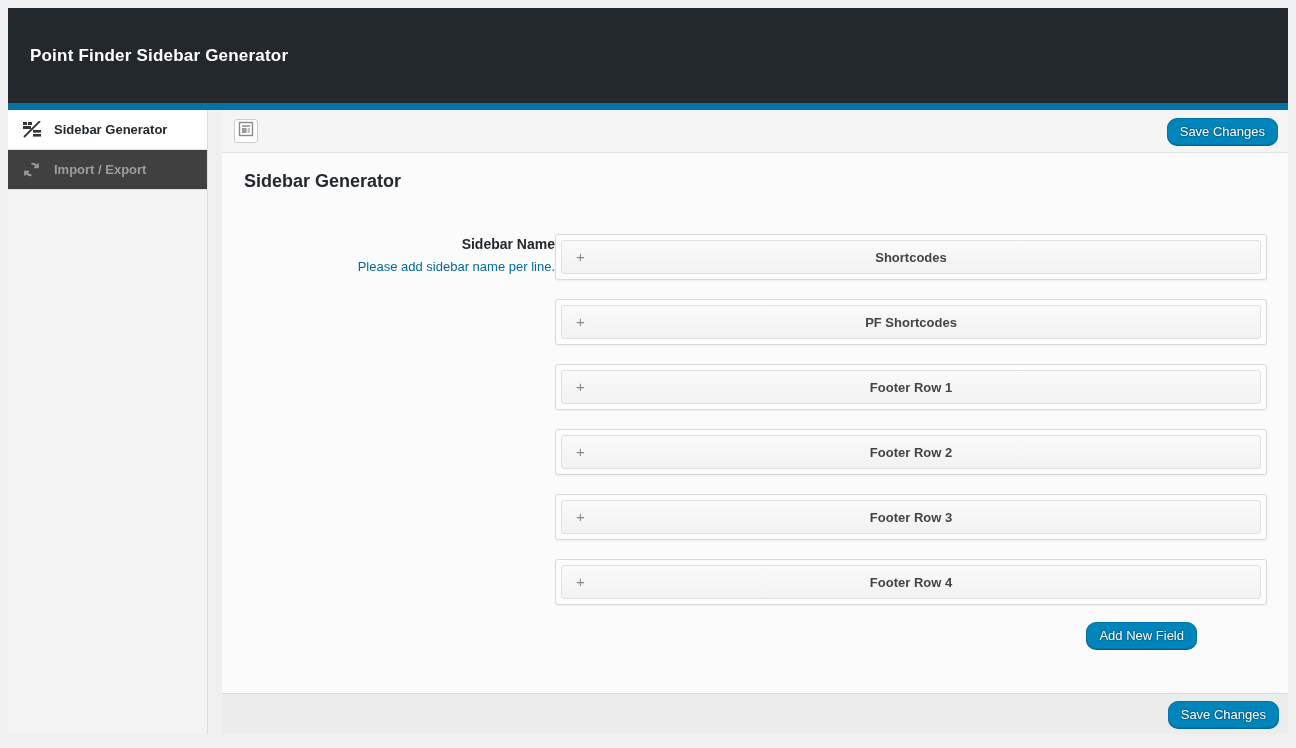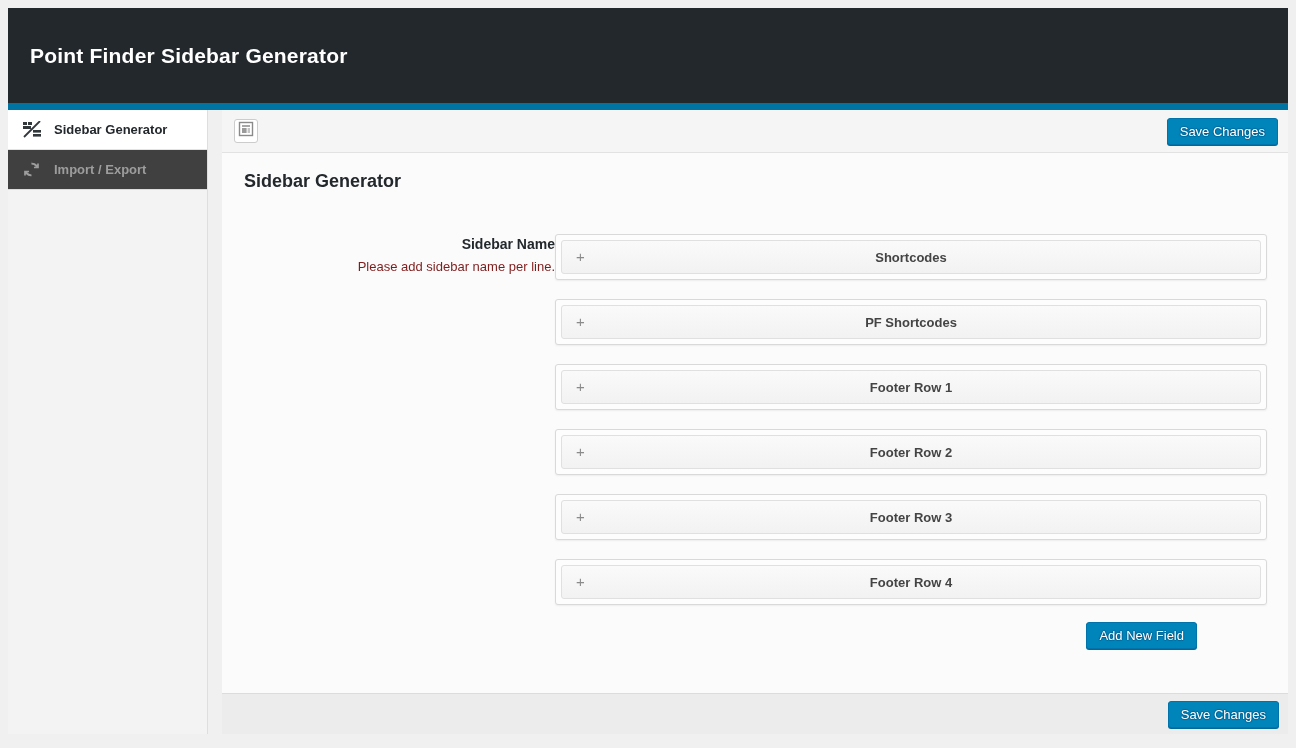--- a/index.html
+++ b/index.html
@@ -19,21 +19,21 @@
   
   .top-header {
     background: #23282d;
     height: 95px;
     display: flex; align-items: center;
     padding-left: 22px;
     flex: none;
   }
   .top-header h1 {
     color: #ffffff;
-    font-size: 21px;
+    font-size: 17px;
     font-weight: bold;
     letter-spacing: .2px;
   }
   .blue-bar { height: 7px; background: #0074a2; flex: none; }
 
   
   .body-row { flex: 1; display: flex; min-height: 0; gap: 14px; }
 
   .side-nav {
     width: 200px; flex: none;
@@ -74,21 +74,21 @@
     border: 1px solid #ccc;
     border-radius: 3px;
     display: flex; align-items: center; justify-content: center;
     cursor: pointer;
   }
 
   .wp-button {
     display: inline-block;
     background: #0085ba;
     border: 1px solid #0073aa;
-    border-radius: 3px;
+    border-radius: 10px;
     box-shadow: 0 1px 0 #006799;
     color: #fff;
     text-shadow: 0 -1px 1px #006799, 1px 0 1px #006799, 0 1px 1px #006799, -1px 0 1px #006799;
     font-family: "Liberation Sans", sans-serif;
     font-size: 13px;
     line-height: 25px;
     height: 27px;
     padding: 0 12px;
     cursor: pointer;
   }
@@ -102,21 +102,21 @@
   .content h2 {
     font-size: 18px;
     font-weight: bold;
     color: #23282d;
     margin-bottom: 42px;
   }
 
   .field-row { display: flex; }
   .field-label { width: 311px; flex: none; padding-top: 2px; text-align: right; }
   .field-label .lbl { font-size: 14px; font-weight: bold; color: #23282d; }
-  .field-label .desc { font-size: 13px; color: #7f1d1d; margin-top: 7px; }
+  .field-label .desc { font-size: 13px; color: #0369a1; margin-top: 7px; }
 
   .field-control { flex: 1; min-width: 0; }
 
   .acc-row {
     background: #fdfdfd;
     border: 1px solid #d9d9d9;
     border-radius: 3px;
     padding: 5px;
     box-shadow: 0 1px 2px rgba(0,0,0,.06);
     margin-bottom: 19px;

